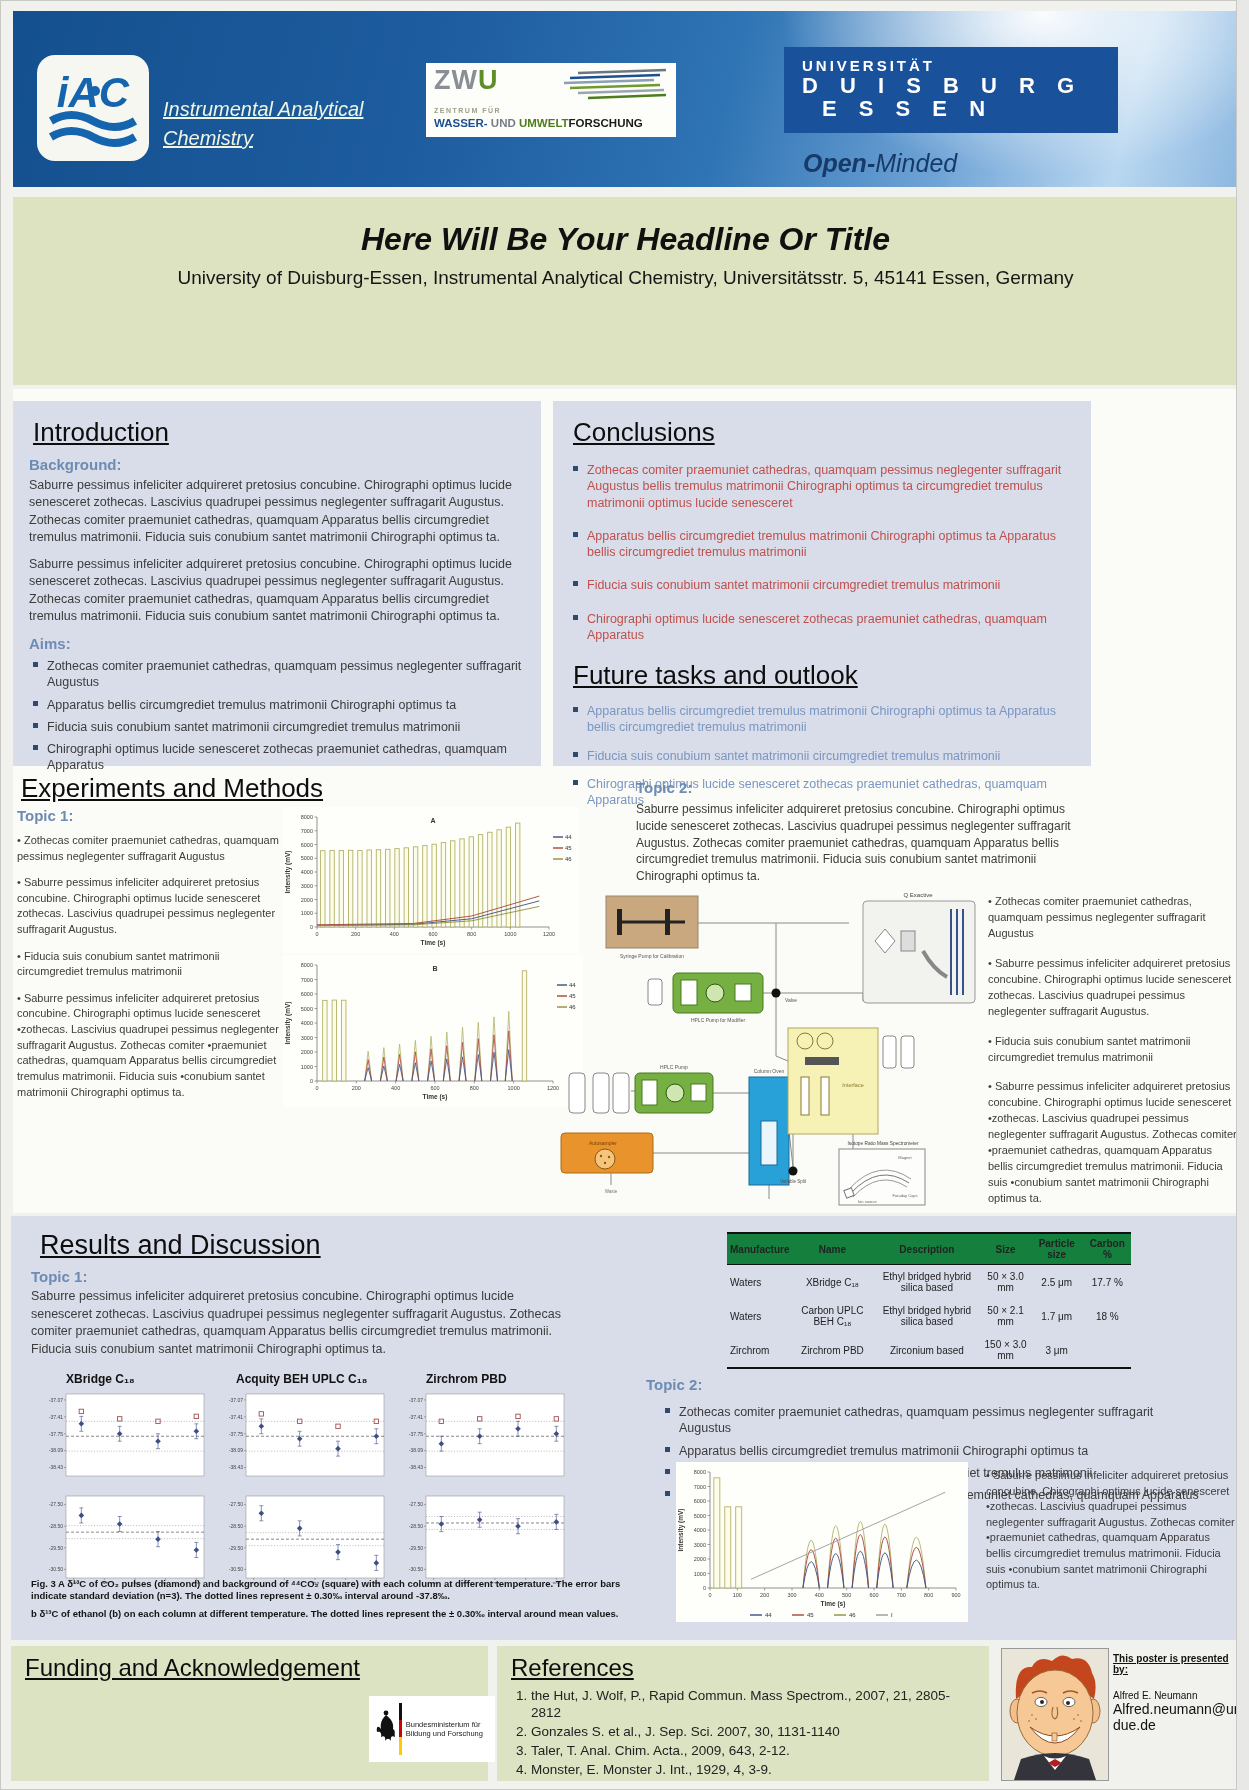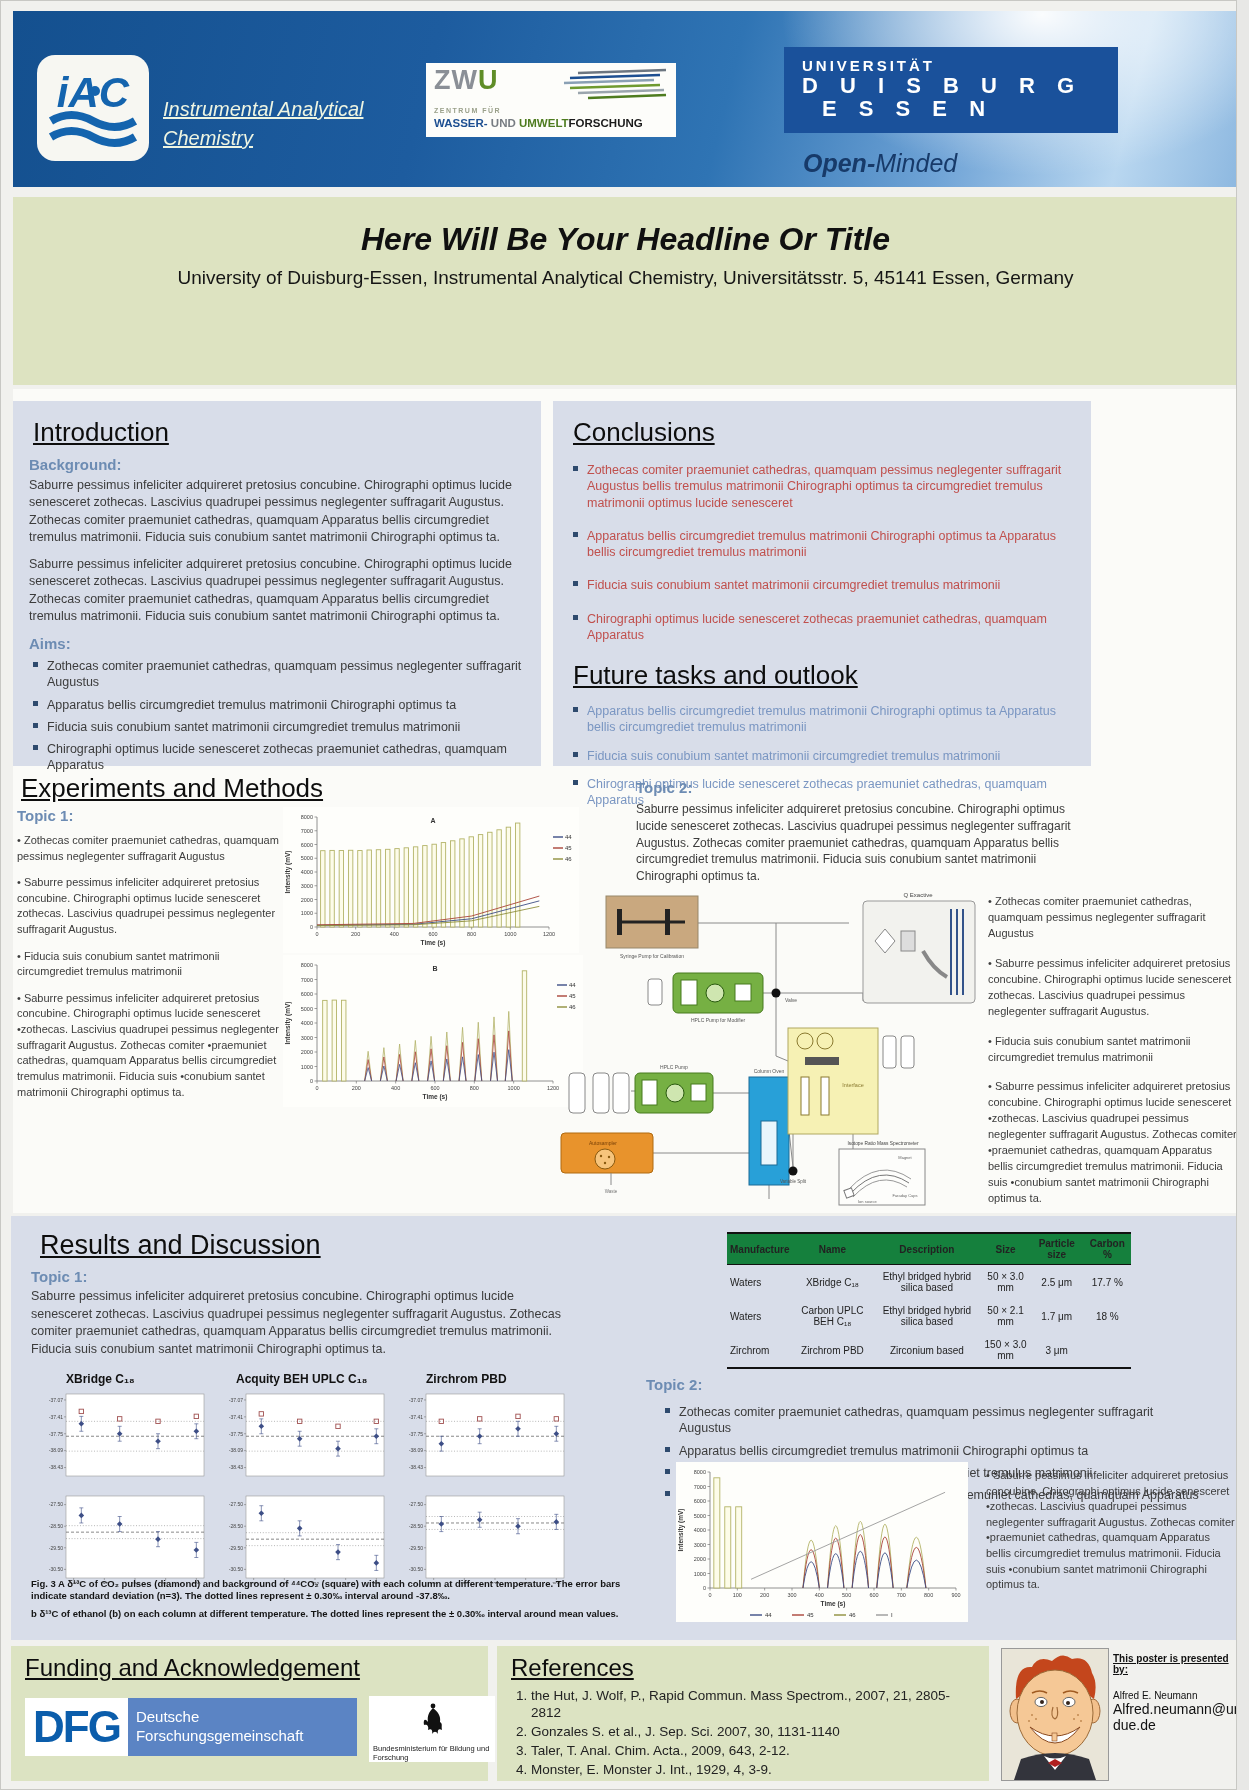--- a/index.html
+++ b/index.html
@@ -93,21 +93,21 @@
   .green{position:absolute;top:1645px;height:135px;background:#dce3c2;padding:4px 10px;}
   .funding{left:10px;width:477px;}
   .funding h2.sec{font-size:24px;}
   .refs{left:496px;width:492px;}
   .refs h2.sec{font-size:24px;}
   .refs ol{margin:6px 0 0 24px;padding:0;font-size:13.5px;color:#222;}
   .refs li{margin-bottom:2px;line-height:1.25;}
   .dfg{position:absolute;left:14px;top:52px;width:332px;height:58px;background:#fff;display:flex;align-items:center;}
   .dfg-letters{color:#0b5dab;font-weight:bold;font-size:44px;letter-spacing:-2px;padding:0 8px;line-height:1;}
   .dfg-band{flex:1;height:100%;background:#5b84c4;color:#fff;font-size:15px;line-height:1.25;display:flex;align-items:center;padding:4px 8px;}
-  .bmbf{position:absolute;left:358px;top:50px;width:126px;height:66px;background:#fff;display:flex;align-items:center;padding:4px;flex-direction:column;}
+  .bmbf{position:absolute;left:358px;top:50px;width:126px;height:66px;background:#fff;display:flex;align-items:center;padding:4px;}
   .bmbf-stripe{width:5px;height:52px;margin:0 4px 0 2px;background:linear-gradient(#111 33%,#cc0000 33%,#cc0000 66%,#ffcc00 66%);}
   .bmbf-text{font-size:7.5px;color:#222;line-height:1.25;}
   .photo{position:absolute;left:1000px;top:1647px;width:108px;height:133px;background:#ece9e0;border:1px solid #999;}
   .ptext{position:absolute;left:1112px;top:1652px;width:132px;}
   .pt1{font-size:10px;font-weight:bold;text-decoration:underline;color:#111;}
   .pt2{font-size:10px;margin-top:15px;color:#111;}
   .pt3{font-size:14px;color:#111;}
   svg text{font-family:"Liberation Sans",sans-serif;}
 </style>
 </head>
@@ -803,24 +803,20 @@
           <path d="M230.8,126 Q240.36666666666667,24.5 249.93333333333334,126" fill="none" stroke="#b3b368" stroke-width="0.9"></path>
           <path d="M230.8,126 Q240.36666666666667,44.80000000000001 249.93333333333334,126" fill="none" stroke="#a94438" stroke-width="0.9"></path>
           <path d="M230.8,126 Q240.36666666666667,70.17499999999998 249.93333333333334,126" fill="none" stroke="#3d4e86" stroke-width="0.9"></path>
           <polyline points="75,117.3 269.06666666666666,30.299999999999997" fill="none" stroke="#9a9a9a" stroke-width="0.9"></polyline>
         </svg></div>
     <div class="r-side">• Saburre pessimus infeliciter adquireret pretosius concubine. Chirographi optimus lucide senesceret •zothecas. Lascivius quadrupei pessimus neglegenter suffragarit Augustus. Zothecas comiter •praemuniet cathedras, quamquam Apparatus bellis circumgrediet tremulus matrimonii. Fiducia suis •conubium santet matrimonii Chirographi optimus ta.</div>
   </section>
 
   <section class="green funding">
     <h2 class="sec">Funding and Acknowledgement</h2>
-    <div class="dfg">
-      <span class="dfg-letters">DFG</span>
-      <span class="dfg-band">Deutsche Forschungsgemeinschaft</span>
-    </div>
     <div class="bmbf">
       <span>
         <svg width="24" height="40" viewBox="0 0 24 40">
           <circle cx="13" cy="6" r="2.4" fill="#111"></circle>
           <path d="M13,8 C9,12 7,16 8,22 C5,18 3,20 4,25 C7,24 9,26 8,30 C11,28 13,30 12,34 C14,31 16,31 18,34 C17,30 19,28 22,30 C21,26 23,24 20,22 C21,16 18,12 13,8 Z" fill="#111"></path>
         </svg>
       </span>
       <span class="bmbf-stripe"></span>
       <span class="bmbf-text">Bundesministerium für Bildung und Forschung</span>
     </div>

